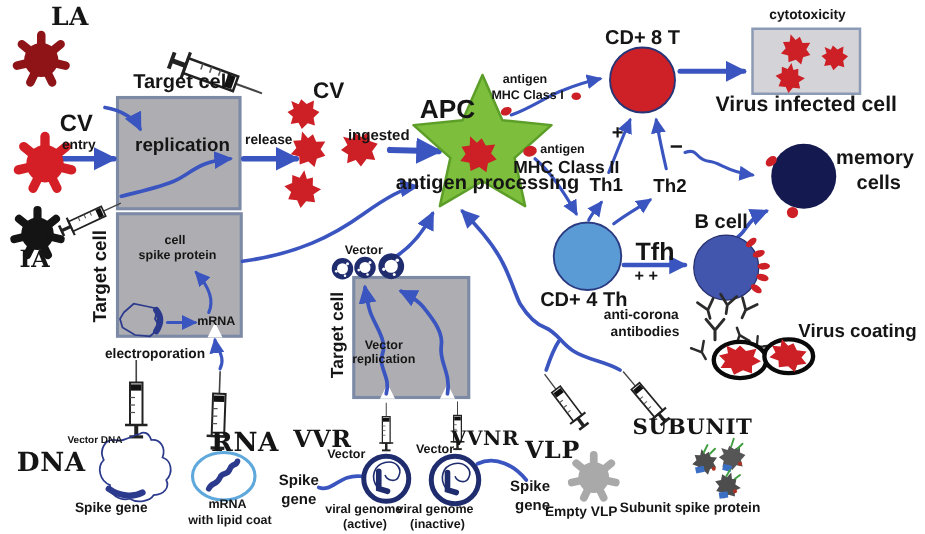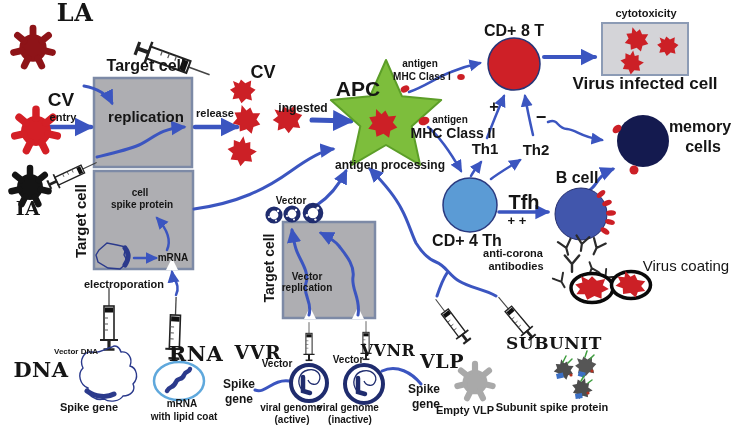--- a/index.html
+++ b/index.html
@@ -3,21 +3,21 @@
 <meta charset="utf-8">
 <style>
   html,body{margin:0;padding:0;background:#fff;}
   #stage{position:relative;width:740px;height:427px;background:#fff;overflow:hidden;
          font-family:"Liberation Sans",sans-serif;}
   #stage svg{position:absolute;left:0;top:0;}
   .lbl{position:absolute;transform:translate(-50%,-50%);white-space:nowrap;
        font-weight:bold;color:#151515;line-height:1;z-index:5;}
   .serif{font-family:"DejaVu Serif",serif;letter-spacing:.5px;}
   .vert{transform:translate(-50%,-50%) rotate(-90deg);}
-  .norm{font-weight:400;}
+  .norm{font-weight:700;}
 </style>
 </head>
 <body>
 
 <div id="stage">
 
 <svg width="740" height="427" viewBox="0 0 740 427">
   <defs>
     <marker id="ah" markerWidth="6" markerHeight="6" refX="4.2" refY="2.4" orient="auto">
       <path d="M0,0 L5,2.4 L0,4.8 Z" fill="#3B55C0"></path>
@@ -206,21 +206,21 @@
     </g>
     <g stroke="#3f9e3f" stroke-width="1.5" stroke-linecap="round">
       <path d="M563,362 l3,-6 M568,363 l4,-4 M585,357 l2,-6 M590,359 l4,-4 M581,381 l3,-5 M588,383 l4,-3"></path>
     </g>
     <circle cx="571" cy="375" r="1.6" fill="#b03020"></circle>
     <circle cx="592" cy="371" r="1.6" fill="#b03020"></circle>
     <circle cx="588" cy="393" r="1.6" fill="#b03020"></circle>
   </g>
 </svg>
 
-<div class="lbl serif" style="left:75px;top:13px;font-size:24px">LA</div>
+<div class="lbl serif" style="left:56px;top:13px;font-size:20px">LA</div>
 <div class="lbl" style="left:61px;top:99px;font-size:19px">CV</div>
 <div class="lbl serif" style="left:28px;top:208px;font-size:19px">IA</div>
 <div class="lbl" style="left:63px;top:117px;font-size:11px">entry</div>
 
 <div class="lbl" style="left:146px;top:66px;font-size:16px">Target cell</div>
 <div class="lbl" style="left:146px;top:116px;font-size:15px">replication</div>
 <div class="lbl" style="left:215px;top:113px;font-size:11px">release</div>
 
 <div class="lbl vert" style="left:80px;top:221px;font-size:15px">Target cell</div>
 <div class="lbl" style="left:140px;top:193px;font-size:10px">cell</div>
@@ -229,21 +229,21 @@
 <div class="lbl" style="left:124px;top:284px;font-size:11px">electroporation</div>
 
 <div class="lbl" style="left:263px;top:72px;font-size:18px">CV</div>
 <div class="lbl" style="left:303px;top:108px;font-size:12px">ingested</div>
 
 <div class="lbl" style="left:358px;top:88px;font-size:21px">APC</div>
 <div class="lbl" style="left:420px;top:64px;font-size:10px">antigen</div>
 <div class="lbl" style="left:422px;top:77px;font-size:10px">MHC Class I</div>
 <div class="lbl" style="left:450px;top:120px;font-size:10px">antigen</div>
 <div class="lbl" style="left:453px;top:133px;font-size:14px">MHC Class II</div>
-<div class="lbl" style="left:390px;top:165px;font-size:12px">antigen processing</div>
+<div class="lbl" style="left:390px;top:147px;font-size:16px">antigen processing</div>
 
 <div class="lbl" style="left:514px;top:31px;font-size:16px">CD+ 8 T</div>
 <div class="lbl" style="left:646px;top:13px;font-size:11px">cytotoxicity</div>
 <div class="lbl" style="left:645px;top:83px;font-size:17px">Virus infected cell</div>
 <div class="lbl" style="left:494px;top:107px;font-size:16px">+</div>
 <div class="lbl" style="left:541px;top:117px;font-size:18px">−</div>
 <div class="lbl" style="left:485px;top:148px;font-size:15px">Th1</div>
 <div class="lbl" style="left:536px;top:149px;font-size:15px">Th2</div>
 <div class="lbl" style="left:467px;top:241px;font-size:16px">CD+ 4 Th</div>
 <div class="lbl" style="left:524px;top:202px;font-size:20px">Tfh</div>

